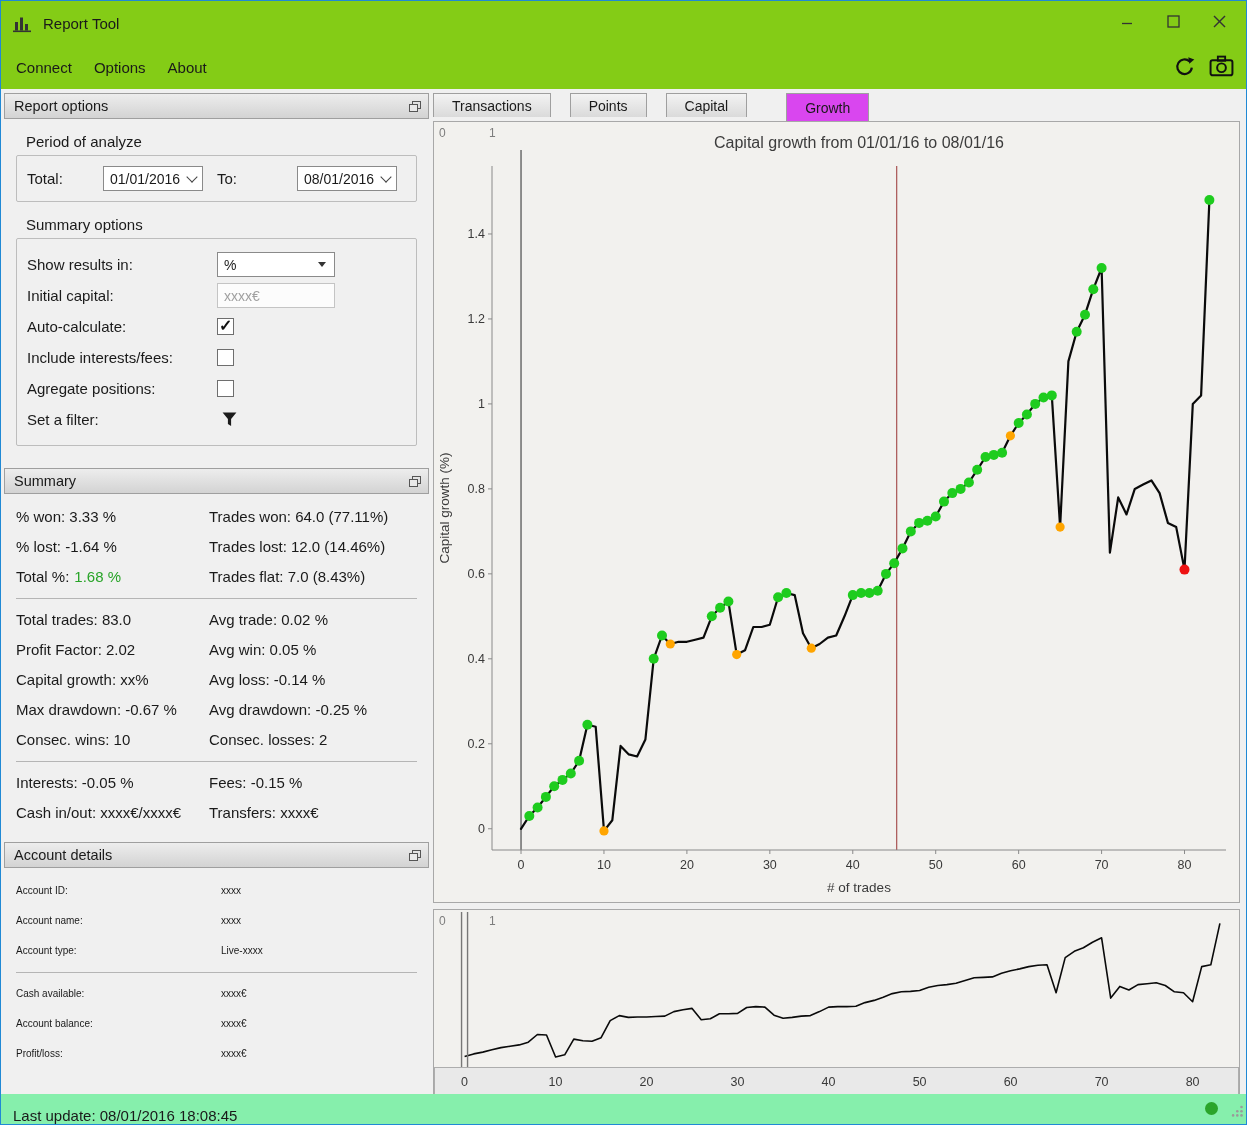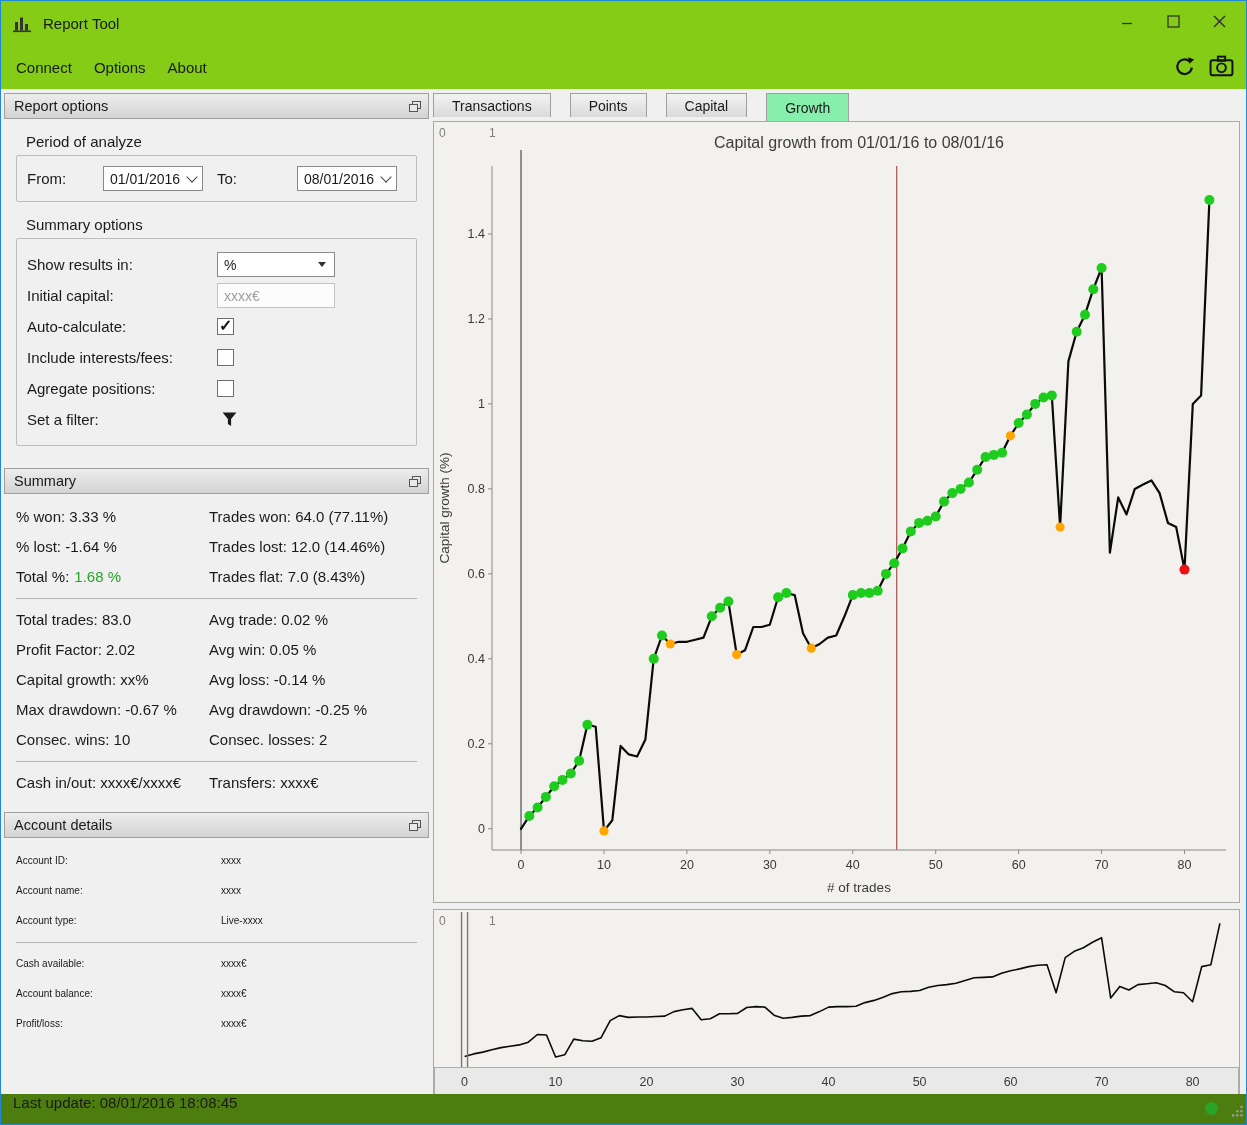--- a/index.html
+++ b/index.html
@@ -53,31 +53,31 @@
   .pos{margin-left:5px;}
   .sep{border-top:1px solid #b5b5b5;margin:6px 12px;}
   .acc-row{display:grid;grid-template-columns:205px 1fr;padding:0 12px;line-height:30px;font-size:10px;}
   .hdr-summary{margin-top:22px;}
   .hdr-account{margin-top:14px;}
   
   .right-panel{position:absolute;left:432px;top:92px;width:808px;height:1003px;}
   .tabs{height:28px;display:flex;align-items:flex-start;position:relative;z-index:3;gap:20px;}
   .tab{box-sizing:border-box;border:1px solid #9f9f9f;border-bottom:none;background:linear-gradient(#f3f3f3,#dadada);
       height:24px;padding:0 18px;display:flex;align-items:center;font-size:14px;margin-right:-1px;}
-  .tab.active{background:#86efac;height:28px;z-index:4;position:relative;}
+  .tab.active{background:#d946ef;height:28px;z-index:4;position:relative;margin-left:20px;}
   .chart-panel{position:absolute;left:0;width:807px;background:#f2f1ee;border:1px solid #a8a8a8;box-sizing:border-box;}
   .chart-main{top:28px;height:782px;}
   .chart-overview{top:816px;height:187px;}
   .overlay-num{position:absolute;top:4px;font-size:12px;color:#7d7d7d;z-index:2;}
   svg text{font-family:"Liberation Sans",sans-serif;}
   .chart-title{font-size:16px;fill:#3c3c3c;}
   .tick{font-size:12.5px;fill:#3a3a3a;}
   .axis-label{font-size:13.5px;fill:#3a3a3a;}
   
-  .statusbar{position:absolute;left:0;right:0;bottom:0;height:30px;background:#4d7c0f;display:flex;align-items:flex-start;}
+  .statusbar{position:absolute;left:0;right:0;bottom:0;height:30px;background:#86efac;display:flex;align-items:flex-end;}
   .status-text{font-size:15px;padding-left:12px;}
   .status-dot{position:absolute;right:28px;top:8px;width:13px;height:13px;border-radius:50%;}
   .resize-grip{position:absolute;right:2px;bottom:2px;}
 </style>
 </head>
 <body>
 
 <div class="topchrome">
   <div class="titlebar">
     <span class="app-icon">
@@ -138,21 +138,21 @@
           <rect x="3.5" y="0.5" width="8" height="7" fill="none" stroke="#555"></rect>
           <rect x="0.5" y="3.5" width="8" height="7" fill="#e9e9e9" stroke="#555"></rect>
         </svg>
     </span>
   </div>
 
   <div class="group">
     <div class="group-label">Period of analyze</div>
     <div class="group-box">
       <div class="form-row">
-        <span class="w-from">From:</span>
+        <span class="w-from">Total:</span>
         <div class="combo date-combo">
           <span class="combo-text">01/01/2016</span>
           <span class="chev"></span>
         </div>
         <span class="w-to">To:</span>
         <div class="combo date-combo to-combo">
           <span class="combo-text">08/01/2016</span>
           <span class="chev"></span>
         </div>
       </div>
@@ -234,20 +234,24 @@
     </div>
     <div class="sum-row">
       <span>Max drawdown: -0.67 %</span>
       <span>Avg drawdown: -0.25 %</span>
     </div>
     <div class="sum-row">
       <span>Consec. wins: 10</span>
       <span>Consec. losses: 2</span>
     </div>
     <div class="sep"></div>
+    <div class="sum-row">
+      <span>Interests: -0.05 %</span>
+      <span>Fees: -0.15 %</span>
+    </div>
     <div class="sum-row">
       <span>Cash in/out: xxxx€/xxxx€</span>
       <span>Transfers: xxxx€</span>
     </div>
   </div>
 
   <div class="dock-header hdr-account">
     <span>Account details</span>
     <span class="float-icon">
       <svg width="12" height="11">

